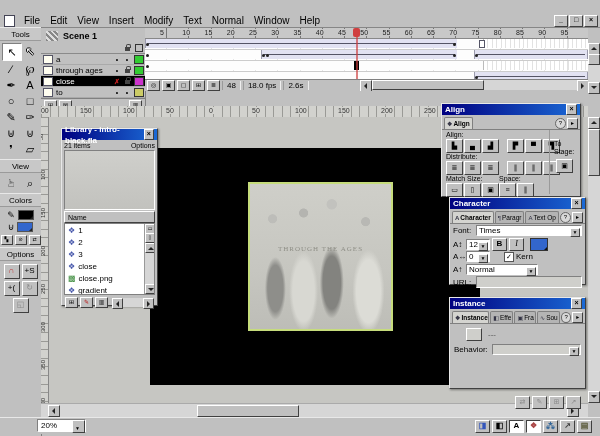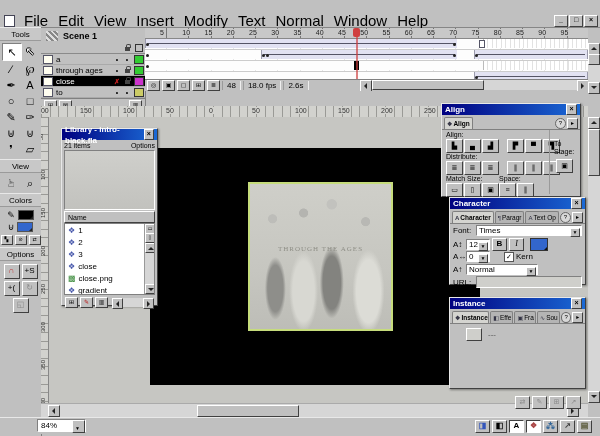--- a/index.html
+++ b/index.html
@@ -10,21 +10,21 @@
   background:linear-gradient(90deg,#000080,#1668c8);display:flex;align-items:center;color:#fff}
 #app-icon{width:10px;height:10px;margin:0 3px;background:linear-gradient(135deg,#e03030,#901010);
   border:1px solid #fff3;flex:0 0 auto}
 #title-text{font-weight:bold;font-size:9px;white-space:nowrap}
 .winbtns{margin-left:auto;display:flex;gap:1px;padding-right:2px}
 .wbtn{width:12px;height:10px;background:#c0c0c0;border:1px solid;border-color:#fff #404040 #404040 #fff;
   color:#000;font-size:7px;line-height:8px;text-align:center;font-weight:bold}
 #menubar{position:absolute;left:0;top:14px;width:600px;height:13px;display:flex;align-items:center;
   border-bottom:1px solid #868686;background:#c0c0c0}
 #doc-icon{width:9px;height:10px;background:#fff;border:1px solid #445;margin:0 4px}
-.menu-item{padding:0 5px;font-size:15px;white-space:nowrap}
+.menu-item{padding:0 5px;font-size:10px;white-space:nowrap}
 
 #toolspanel{position:absolute;left:0;top:27px;width:41px;height:409px;background:#c0c0c0;
   border-right:1px solid #808080}
 .sec-title{font-size:8px;text-align:center;padding:2px 0 1px;border-bottom:1px solid #9a9a9a;
   border-top:1px solid #e8e8e8;background:#c8c8c8}
 #tools-grid,#tools-view{display:grid;grid-template-columns:18px 18px;justify-content:center;gap:0 1px;padding:2px 0}
 .tool{width:18px;height:16px;text-align:center;line-height:16px;font-size:11px}
 .tool.sel{background:#fff;border:1px solid;border-color:#808080 #fff #fff #808080}
 .hollow{color:#fff;text-shadow:-1px 0 #000,1px 0 #000,0 -1px #000,0 1px #000}
 .rot270{transform:rotate(270deg)}
@@ -457,21 +457,21 @@
   </div>
   <div id="hscroll-row">
     <span class="scr-btn arr l" style="left:7px;top:1px"></span>
     <span class="thumb" style="left:156px;top:1px;width:100px;height:10px"></span>
     <span class="scr-btn arr r" style="left:526px;top:1px"></span>
   </div>
   <div id="br-corner"></div>
 
   <div id="bottombar">
     <span id="zoom-box">
-      <span>84%</span>
+      <span>20%</span>
       <span id="zoom-dd"></span>
     </span>
     <span id="launcher">
         <span class="lnch" style="color: rgb(51, 85, 187);">◨</span>
         <span class="lnch">◧</span>
         <span class="lnch prs" style="color: rgb(0, 0, 0);">A</span>
         <span class="lnch prs" style="color: rgb(170, 68, 68);">❖</span>
         <span class="lnch" style="color: rgb(51, 102, 153);">⁂</span>
         <span class="lnch" style="color: rgb(68, 68, 68);">↗</span>
         <span class="lnch" style="color: rgb(85, 85, 51);">▤</span>
@@ -672,20 +672,24 @@
           <span>Sou</span>
         </span>
         <span class="helpbtn">?</span>
         <span class="arrbtn">▸</span>
       </div>
     <div style="position:relative;height:64px">
       <span class="crow" style="left:16px;top:4px">
         <span id="inst-swatch"></span>
         <span style="margin-left:6px;color:#555">---</span>
       </span>
+      <span class="crow" style="left:4px;top:20px;width:127px">
+        <span>Behavior:</span>
+        <span class="cinput dd" style="flex:1;margin-left:4px;background:#cfcfcb"></span>
+      </span>
       <span id="inst-btns">
           <span class="ibtn">⇄</span>
           <span class="ibtn">✎</span>
           <span class="ibtn">⊞</span>
           <span class="ibtn">↗</span>
         </span>
     </div>
   </div>
 
 </div>

